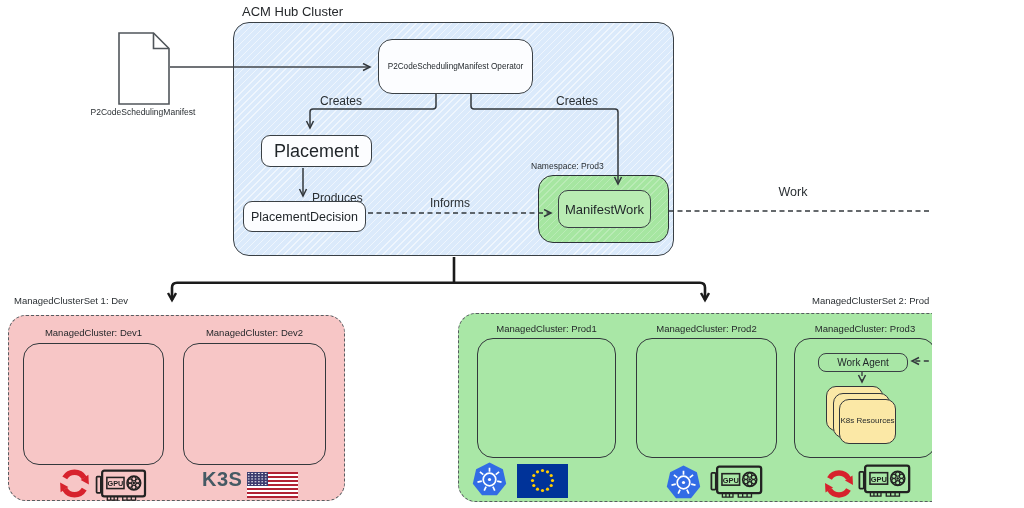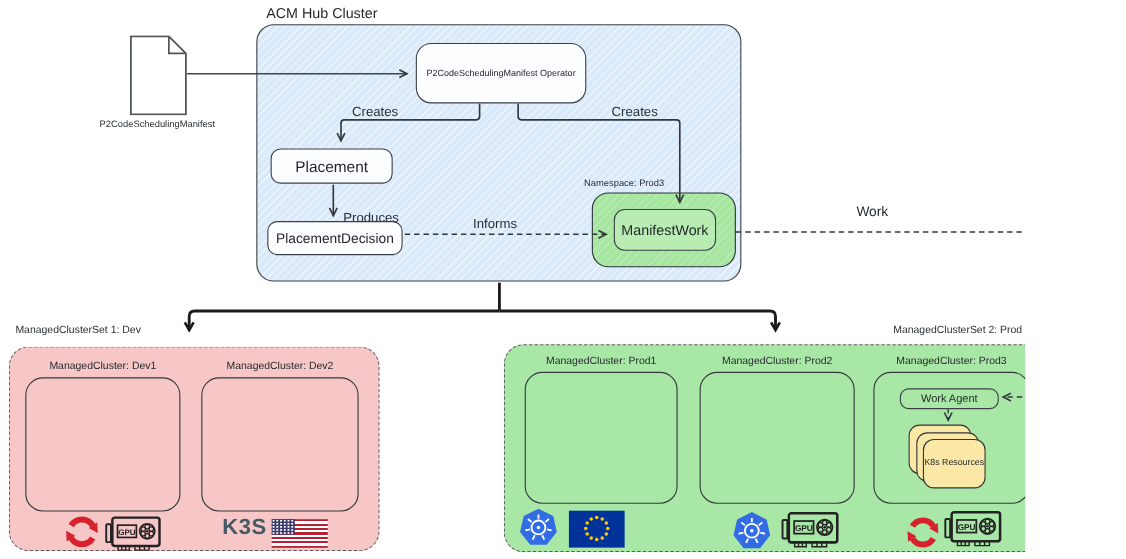--- a/index.html
+++ b/index.html
@@ -51,21 +51,21 @@
     <path d="M1,1 H35.5 L51,16.5 V72 H1 Z" fill="#ffffff" stroke="#50565b" stroke-width="1.6"></path>
     <path d="M35.5,1 V16.5 H51" fill="none" stroke="#50565b" stroke-width="1.6"></path>
   </svg>
   <div class="lbl ctr" style="left:58px;top:107px;width:170px;font-size:8.5px;white-space:nowrap;justify-content:center;display:flex;">P2CodeSchedulingManifest</div>
 
   <div class="box" style="left:378px;top:39px;width:155px;height:55px;border-radius:14px;font-size:8.2px;padding:0 6px;">P2CodeSchedulingManifest Operator</div>
 
   <div class="lbl ctr" style="left:313px;top:94px;width:56px;font-size:12px;justify-content:center;display:flex;">Creates</div>
   <div class="lbl ctr" style="left:549px;top:94px;width:56px;font-size:12px;justify-content:center;display:flex;">Creates</div>
 
-  <div class="box" style="left:246px;top:135px;width:111px;height:32px;border-radius:9px;font-size:14px;">Placement</div>
+  <div class="box" style="left:261px;top:135px;width:111px;height:32px;border-radius:9px;font-size:18px;">Placement</div>
   <div class="lbl" style="left:312px;top:191px;font-size:12px;">Produces</div>
   <div class="box" style="left:243px;top:201px;width:123px;height:31px;border-radius:9px;font-size:12.5px;">PlacementDecision</div>
 
   <div class="lbl ctr" style="left:426px;top:196px;width:48px;font-size:12px;justify-content:center;display:flex;">Informs</div>
 
   <div class="lbl" style="left:531px;top:161px;font-size:8.5px;">Namespace: Prod3</div>
   <div class="ns"></div>
   <div class="box" style="left:558px;top:190px;width:93px;height:38px;border-radius:10px;font-size:13px;background:var(--manifestwork-fill);">ManifestWork</div>
 
   <div class="lbl ctr" style="left:773px;top:185px;width:40px;font-size:12.5px;justify-content:center;display:flex;">Work</div>

